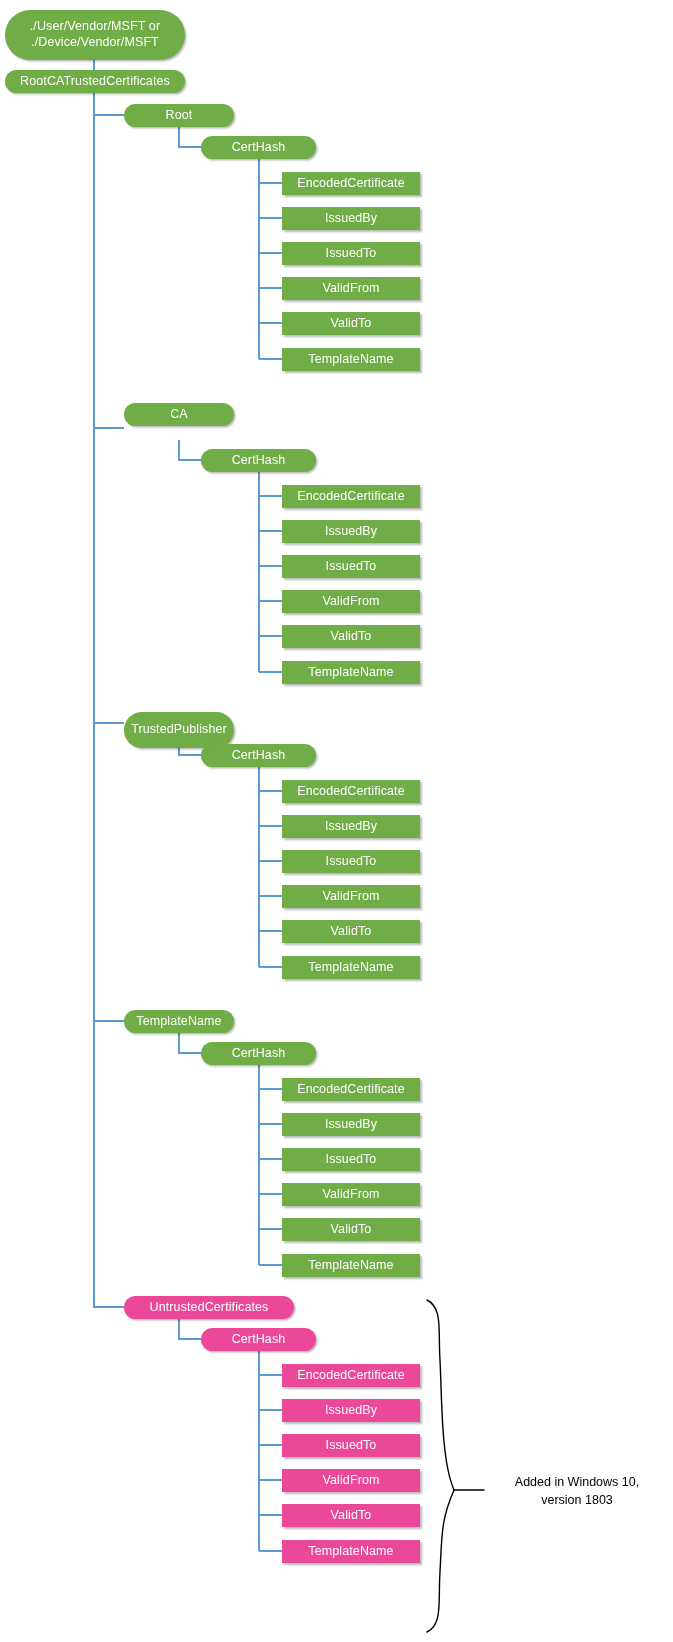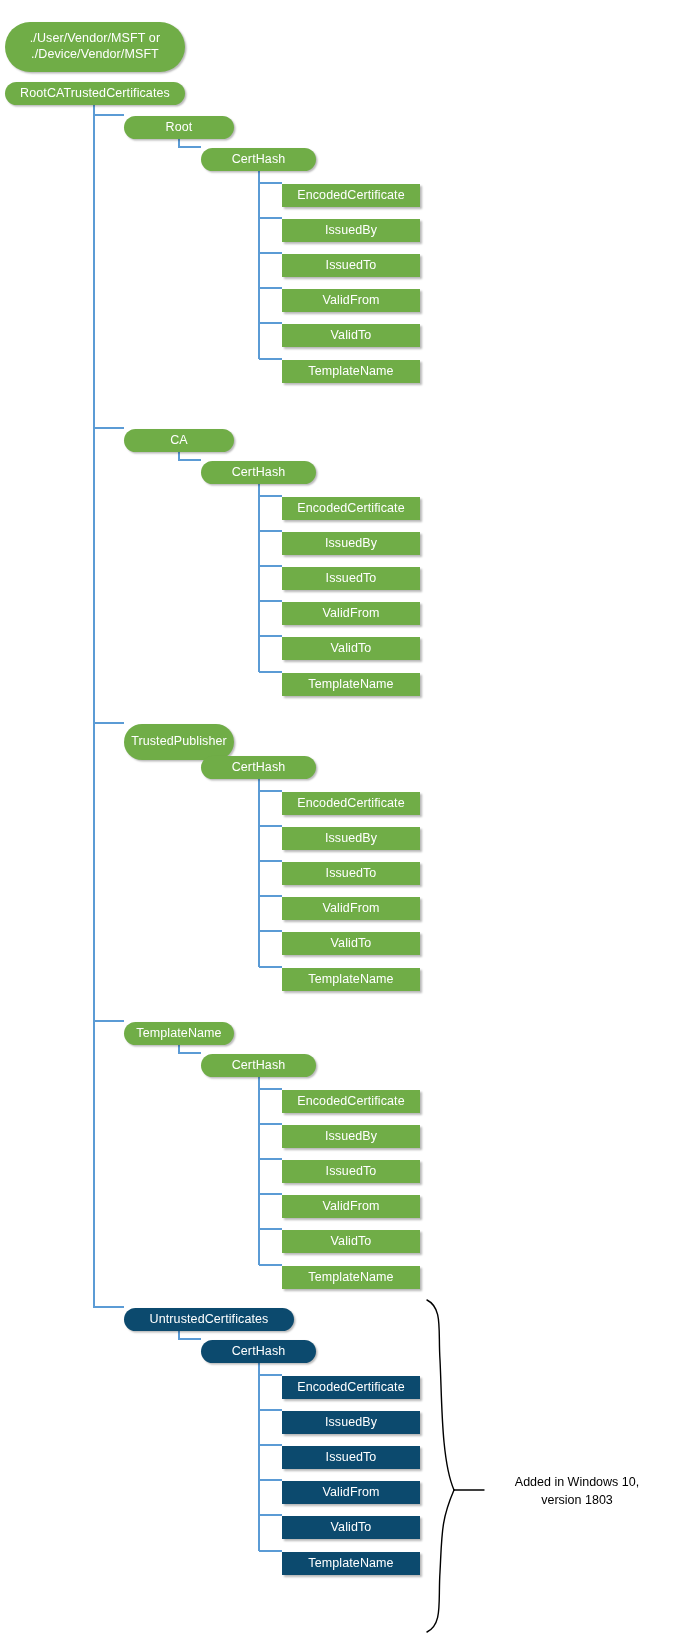--- a/index.html
+++ b/index.html
@@ -31,24 +31,23 @@
     display: flex;
     align-items: center;
     justify-content: center;
     text-align: center;
     color: #ffffff;
     font-size: 12.5px;
     line-height: 1.25;
     letter-spacing: 0.1px;
     white-space: pre-line;
     box-shadow: 1.5px 1.5px 2px rgba(0,0,0,0.28);
-    margin-top: 12px;
   }
   .node.green  { background: #70ad47; }
-  .node.blue   { background: #0c4a6e; }
+  .node.blue   { background: #ec4899; }
   .node.pill   { border-radius: 999px; }
   .node.rect   { border-radius: 0; }
   .node.italic { }
   .annotation {
     position: absolute;
     color: #000000;
     font-size: 12.5px;
     line-height: 1.45;
     text-align: center;
     white-space: pre-line;
@@ -137,21 +136,21 @@
 
   <div class="node green pill" style="left:124px; top:104px; width:110px; height:23px;">Root</div>
   <div class="node green pill italic" style="left:201px; top:136px; width:115px; height:23px;">CertHash</div>
   <div class="node green rect" style="left:282px; top:172px; width:138px; height:23px;">EncodedCertificate</div>
   <div class="node green rect" style="left:282px; top:207px; width:138px; height:23px;">IssuedBy</div>
   <div class="node green rect" style="left:282px; top:242px; width:138px; height:23px;">IssuedTo</div>
   <div class="node green rect" style="left:282px; top:277px; width:138px; height:23px;">ValidFrom</div>
   <div class="node green rect" style="left:282px; top:312px; width:138px; height:23px;">ValidTo</div>
   <div class="node green rect" style="left:282px; top:348px; width:138px; height:23px;">TemplateName</div>
 
-  <div class="node green pill" style="left:124px; top:417px; width:110px; height:23px;">CA</div>
+  <div class="node green pill" style="left:124px; top:403px; width:110px; height:23px;">CA</div>
   <div class="node green pill italic" style="left:201px; top:449px; width:115px; height:23px;">CertHash</div>
   <div class="node green rect" style="left:282px; top:485px; width:138px; height:23px;">EncodedCertificate</div>
   <div class="node green rect" style="left:282px; top:520px; width:138px; height:23px;">IssuedBy</div>
   <div class="node green rect" style="left:282px; top:555px; width:138px; height:23px;">IssuedTo</div>
   <div class="node green rect" style="left:282px; top:590px; width:138px; height:23px;">ValidFrom</div>
   <div class="node green rect" style="left:282px; top:625px; width:138px; height:23px;">ValidTo</div>
   <div class="node green rect" style="left:282px; top:661px; width:138px; height:23px;">TemplateName</div>
 
   <div class="node green pill" style="left:124px; top:712px; width:110px; height:36px;">TrustedPublisher</div>
   <div class="node green pill italic" style="left:201px; top:744px; width:115px; height:23px;">CertHash</div>

